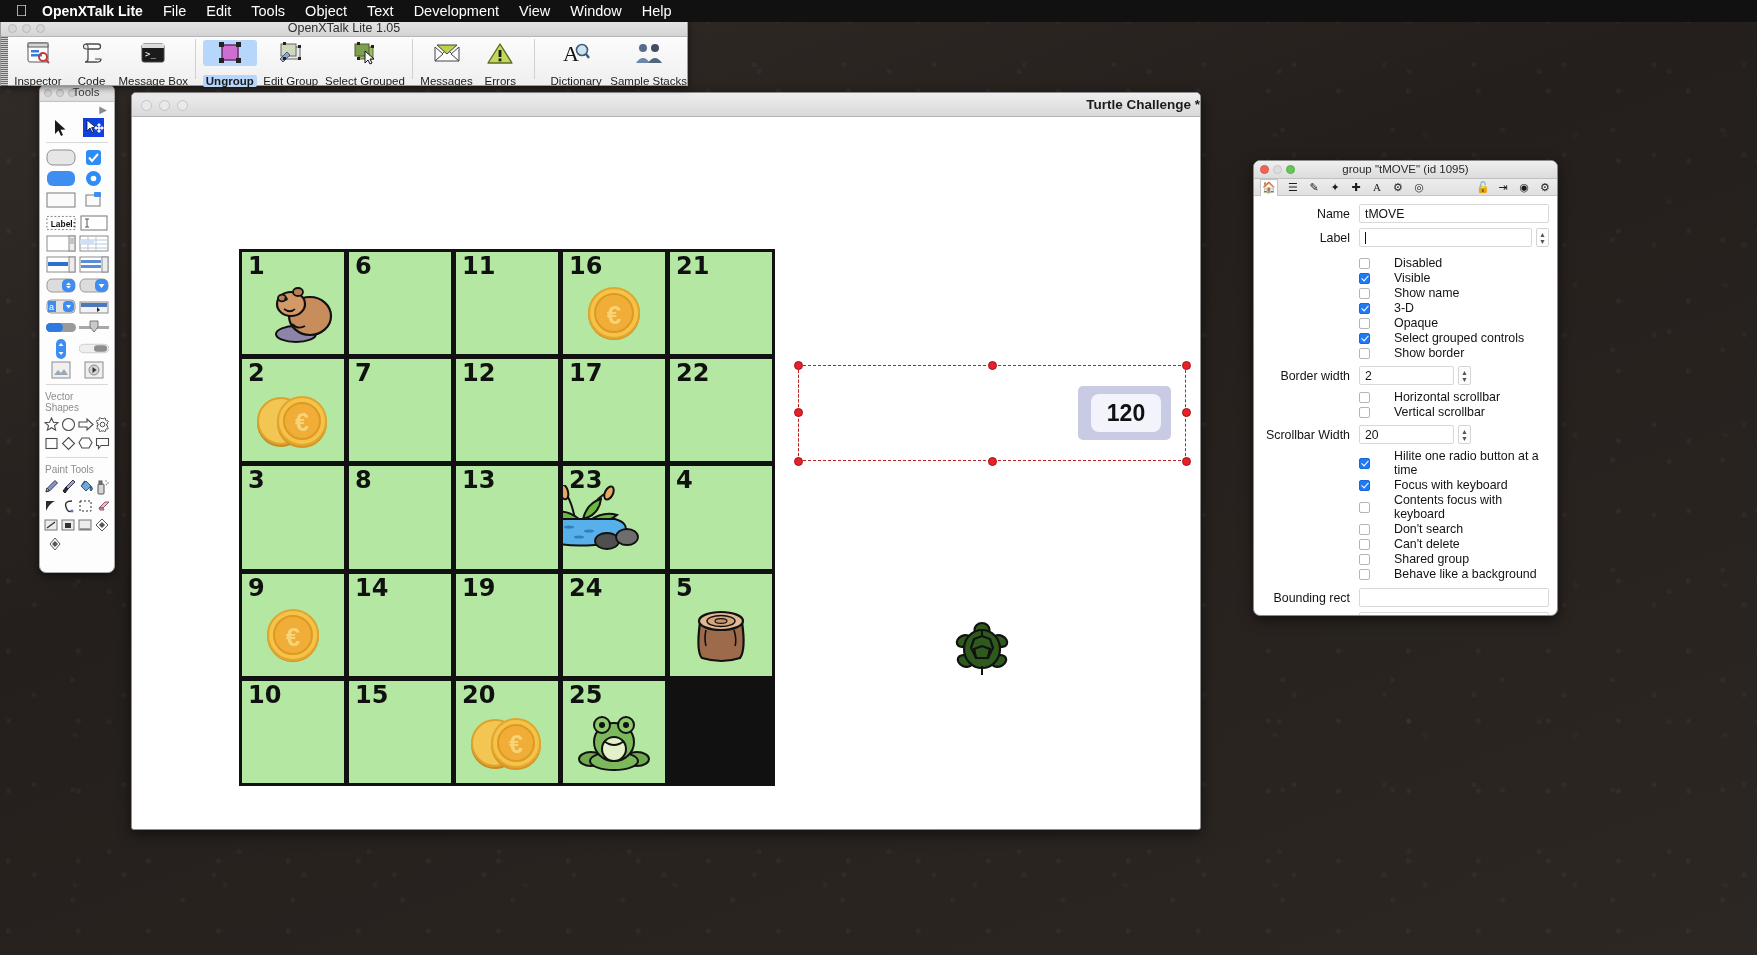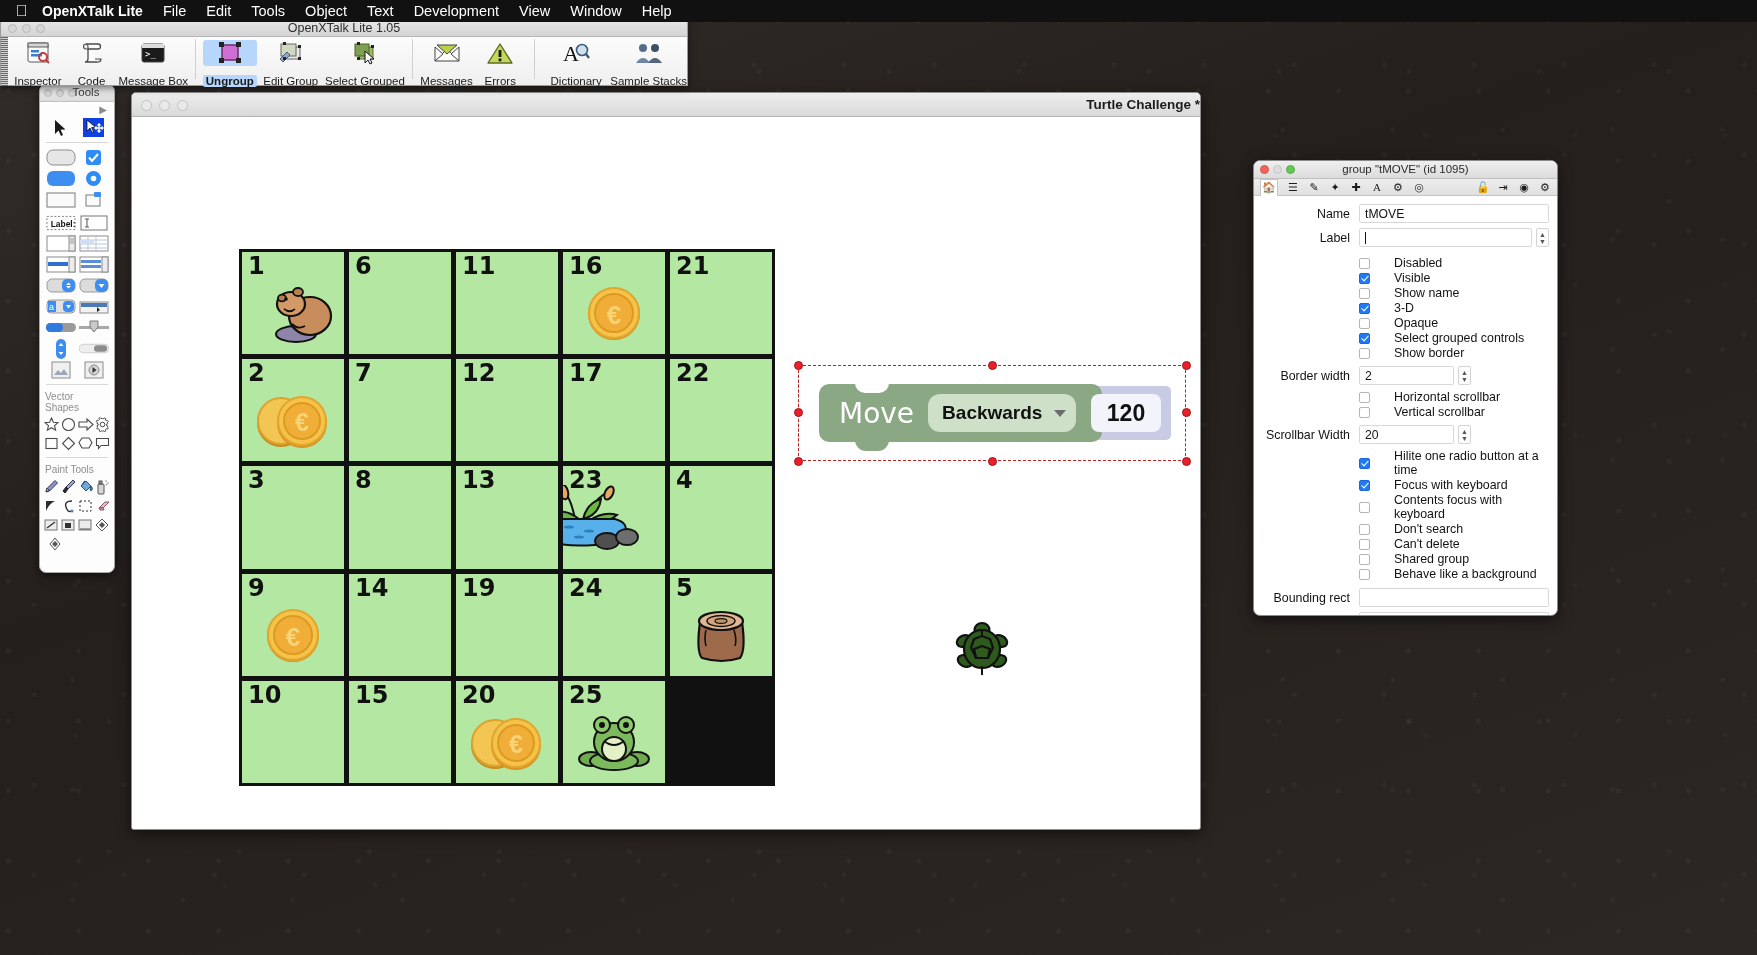--- a/index.html
+++ b/index.html
@@ -911,30 +911,20 @@
       <div class="handle" style="left:190px;top:-4.5px;"></div>
       <div class="handle" style="right:-4.5px;top:-4.5px;"></div>
       <div class="handle" style="left:-4.5px;top:43px;"></div>
       <div class="handle" style="right:-4.5px;top:43px;"></div>
       <div class="handle" style="left:-4.5px;bottom:-4.5px;"></div>
       <div class="handle" style="left:190px;bottom:-4.5px;"></div>
       <div class="handle" style="right:-4.5px;bottom:-4.5px;"></div>
 
       <div id="move-block">
         <div class="blk-socket"></div>
-        <div class="blk-main">
-          <div class="blk-notch-top"></div>
-          <div class="blk-notch-bot"></div>
-          <div class="blk-notch-right"></div>
-          <div class="blk-label">Move</div>
-          <div class="blk-dropdown">
-            <span class="dd-text">Backwards</span>
-            <span class="dd-caret"></span>
-          </div>
-        </div>
         <div class="blk-value">
           <span>120</span>
         </div>
       </div>
     </div>
 
     <div id="turtle">
       <svg width="60" height="62" viewBox="0 0 60 62">
         <g stroke="#111" stroke-width="2.2" fill="#2f5a1e">
           <ellipse cx="30" cy="13" rx="7.5" ry="7"></ellipse>

